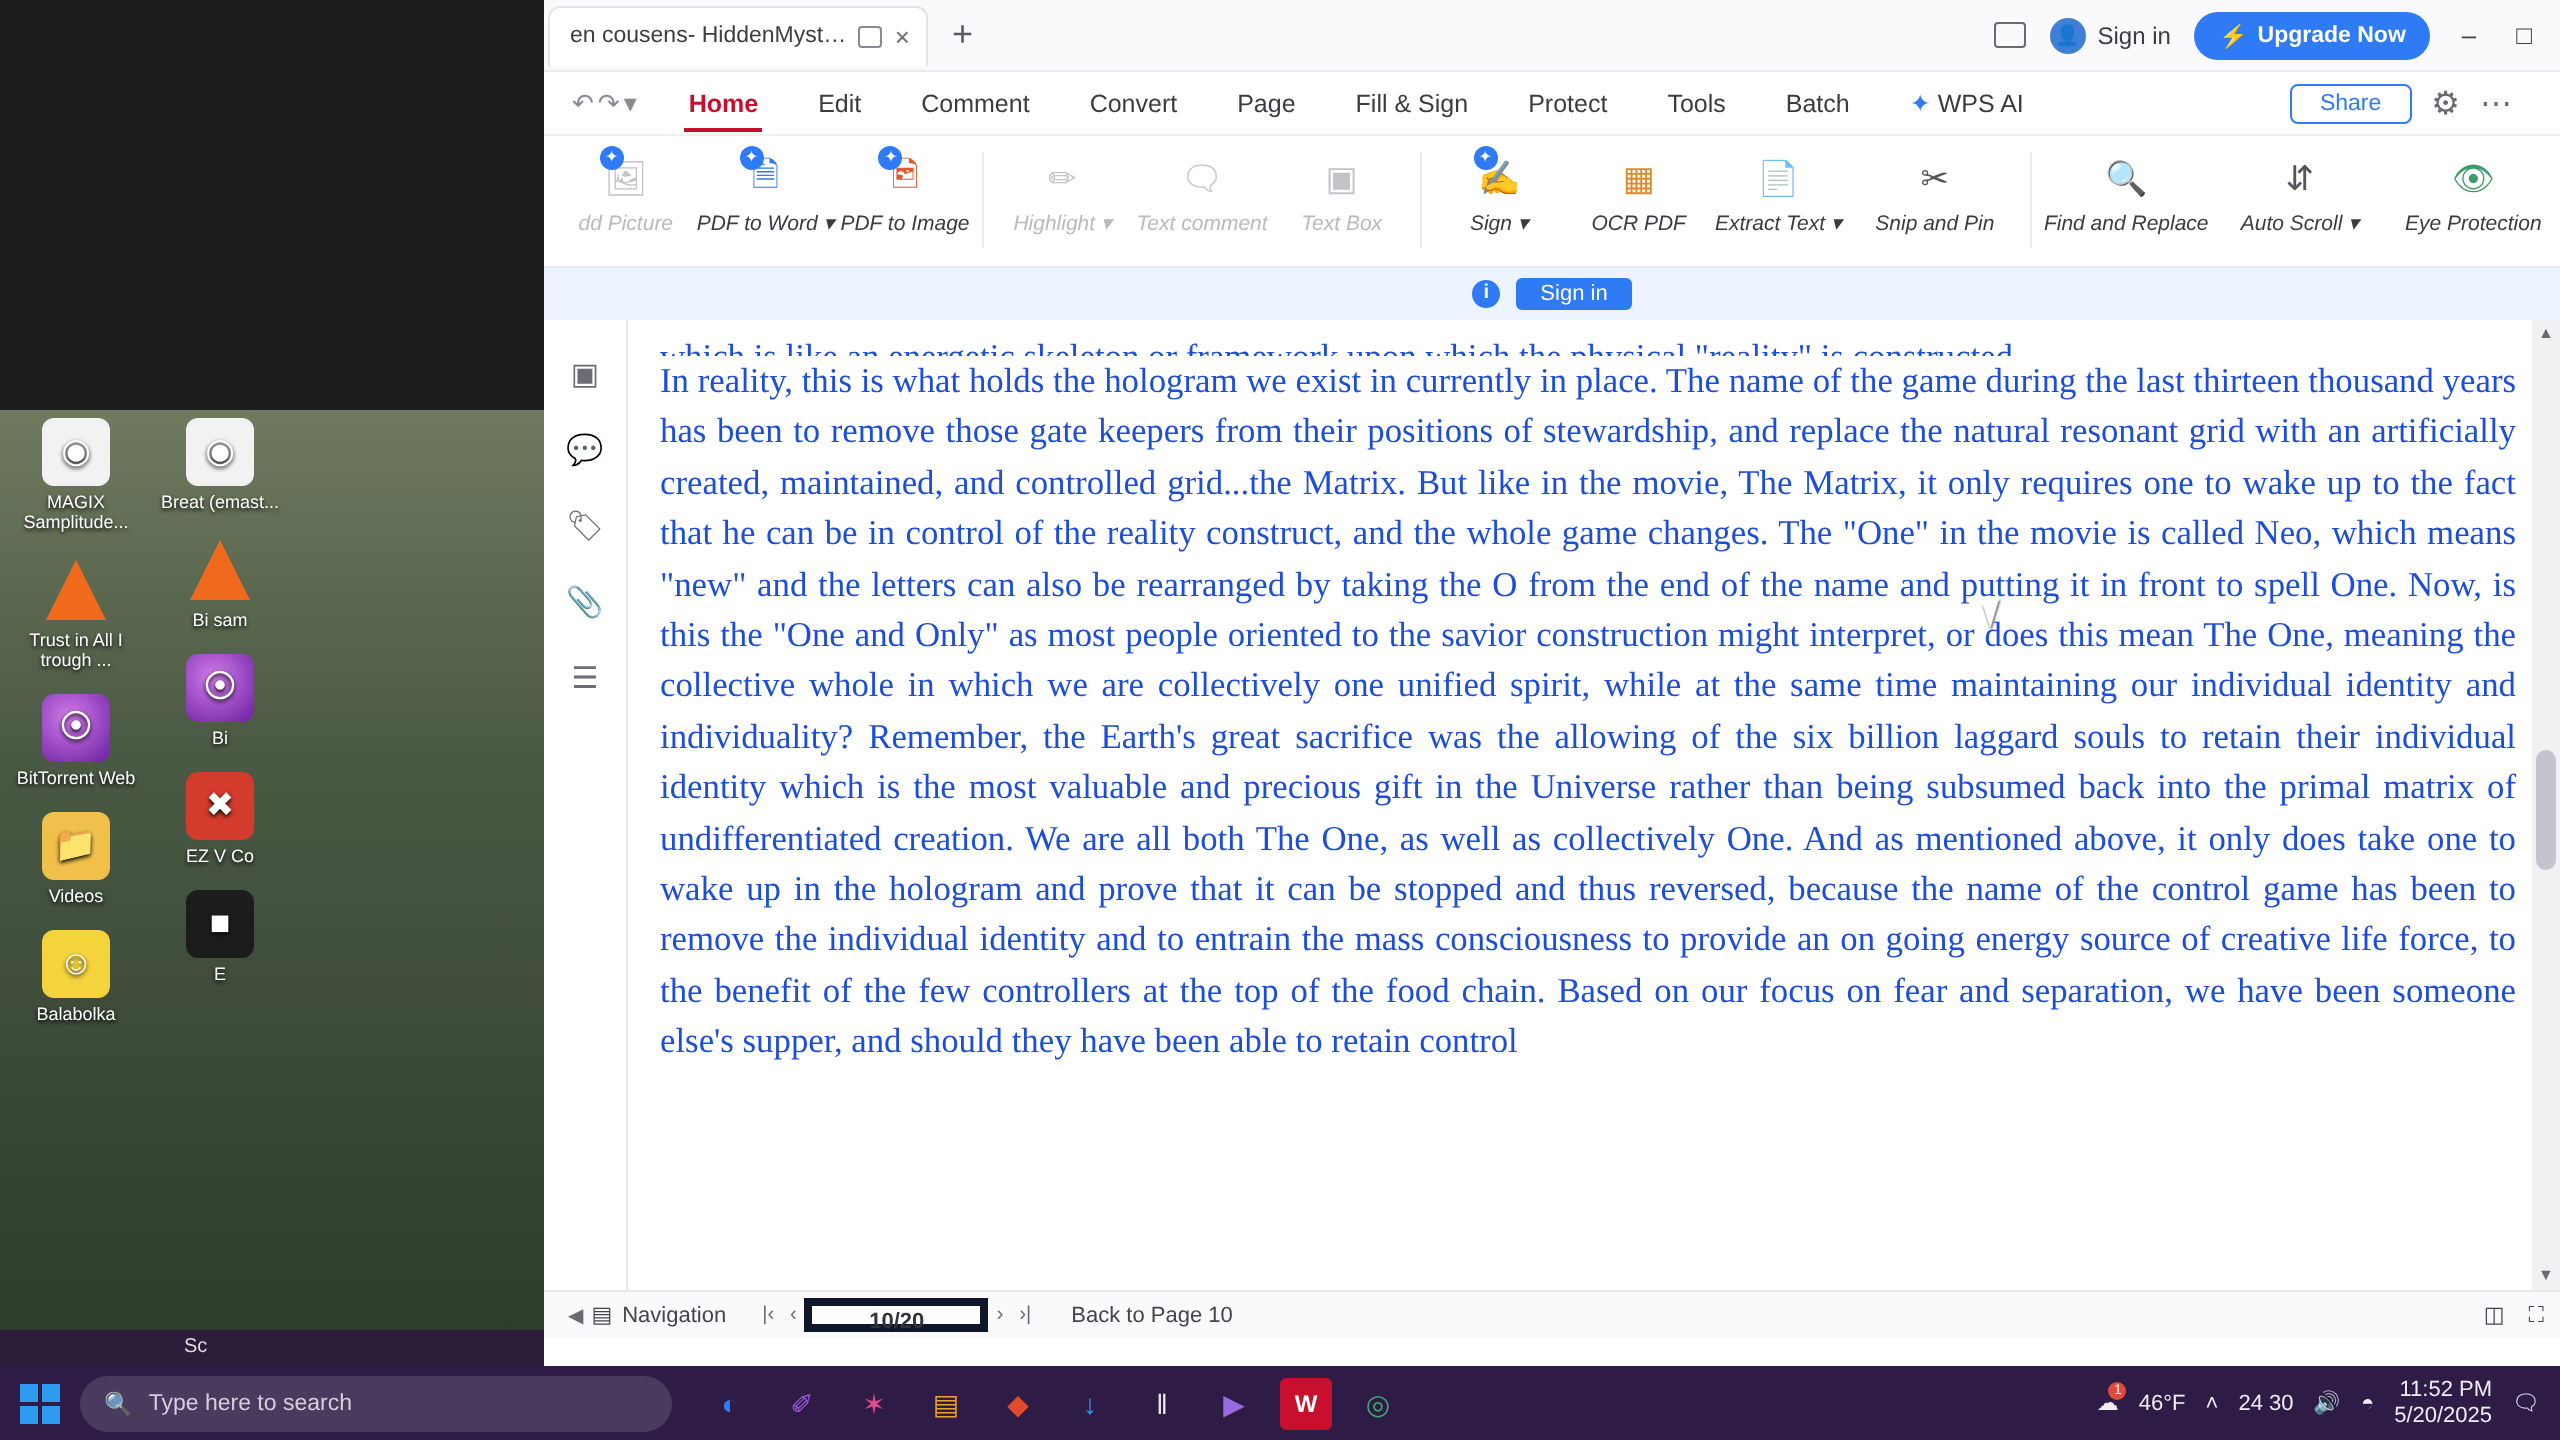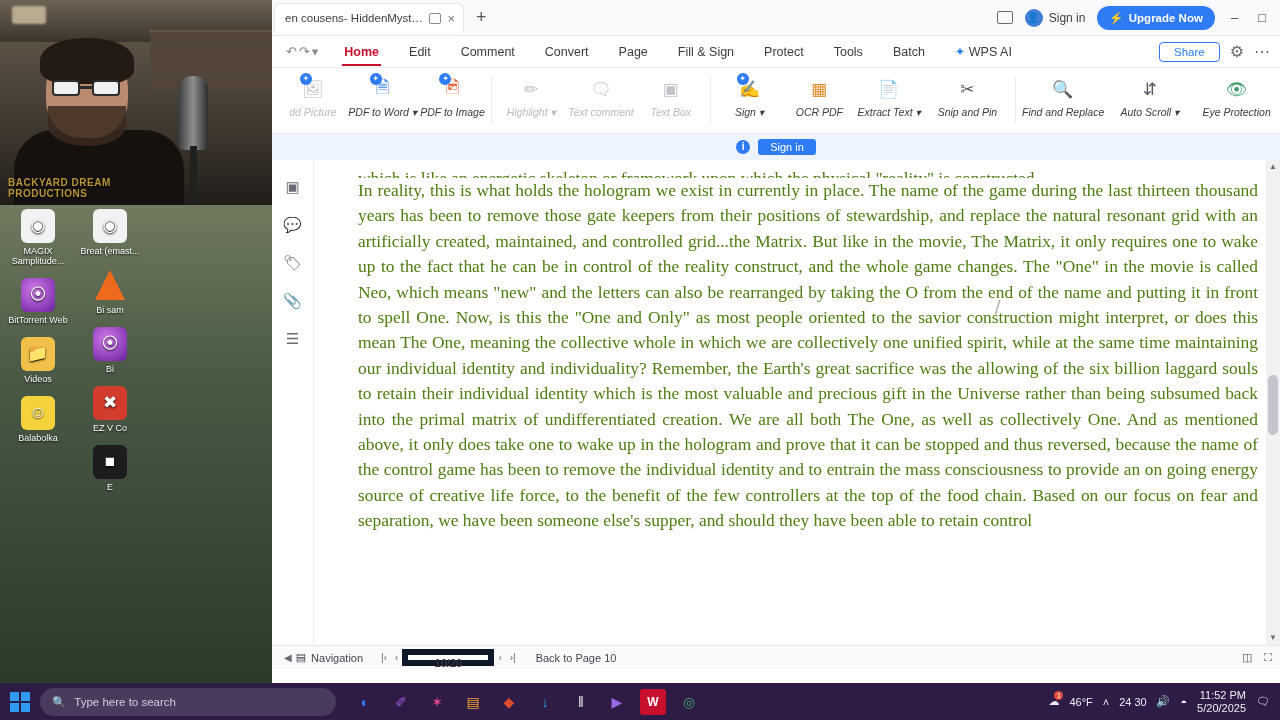--- a/index.html
+++ b/index.html
@@ -151,21 +151,21 @@
     padding-left: 14px; gap: 2px; border-bottom: 1px solid #f0eef3; position: relative;
   }
   .nav-btns { display: flex; gap: 2px; margin-right: 10px; color: #8a8a94; font-size: 13px; align-items: center; }
   .rtab { font-size: 12.5px; color: #3b3b42; padding: 6px 14px; position: relative; }
   .rtab.active { color: #c8102e; font-weight: bold; }
   .rtab.active::after {
     content: ''; position: absolute; left: 12px; right: 12px; bottom: -1px;
     height: 2px; background: #c8102e;
   }
   .rtab.ai { color: #3a3a44; }
-  .ribbon-right { margin-left: auto; display: flex; align-items: center; gap: 10px; padding-right: 10px; }
+  .ribbon-right { margin-left: auto; display: flex; align-items: center; gap: 10px; padding-right: 24px; }
   .share-btn {
     border: 1px solid #2f7bf6; color: #2f7bf6; font-size: 11.5px;
     padding: 3px 14px; border-radius: 4px; background: #fff;
   }
 
   
   .toolbar {
     height: 66px; background: #fff; display: flex; align-items: flex-start;
     padding: 4px 0 0 6px; border-bottom: 1px solid #ececf0; position: relative;
   }
@@ -212,22 +212,22 @@
     border-right: 1px solid #eaeaee;
   }
   .leftrail .ri { color: #6c6c74; font-size: 15px; }
   .page {
     position: relative; flex: 1; background: #fff; margin: 0 0 0 0;
     overflow: hidden;
   }
   .page-inner { padding: 6px 22px 0 16px; }
   .doc-text {
     font-family: "Liberation Serif", serif;
-    font-size: 17.4px; line-height: 25.4px; color: #4d7c0f;
-    text-align: justify; text-justify: inter-word; margin-left: 28px;
+    font-size: 17.4px; line-height: 25.4px; color: #1d4ed8;
+    text-align: justify; text-justify: inter-word;
   }
   .clip-top { height: 12px; overflow: hidden; }
   .scrollbar {
     position: absolute; right: 0; top: 0; width: 14px; height: 485px; background: #f1f1f4;
   }
   .sb-up, .sb-down {
     width: 14px; height: 14px; font-size: 8px; color: #6a6a72; text-align: center; line-height: 14px;
   }
   .sb-thumb {
     position: absolute; left: 2px; top: 215px; width: 10px; height: 60px;
@@ -240,21 +240,21 @@
     filter: drop-shadow(0.5px 1px 0.5px #333);
   }
 
   
   .statusbar {
     height: 24px; background: #fafafc; border-top: 1px solid #e7e7ec;
     display: flex; align-items: center; font-size: 11px; color: #44444c; padding: 0 8px;
   }
   .sb-item { display: flex; align-items: center; gap: 5px; margin-right: 14px; }
   .pagebox {
-    border: 6px solid #0f172a; background: #fff; width: 92px; height: 17px;
+    border: 4px solid #0f172a; background: #fff; width: 92px; height: 17px;
     text-align: center; font-size: 11px; line-height: 16px; color: #33333a; font-weight: bold;
   }
   .arw { color: #6a6a72; font-size: 10px; padding: 0 4px; }
   .status-right { margin-left: auto; display: flex; align-items: center; gap: 12px; }
 
   
   .taskbar {
     position: absolute; left: 0; bottom: 0; width: 1280px; height: 37px;
     background: #2e1c46; display: flex; align-items: center; z-index: 40;
   }
@@ -293,20 +293,26 @@
 
 <div class="screen">
 
   <div class="desktop">
     <div class="desk-col c1">
       <div class="dicon">
         <div class="glyph g-white">◉</div>
         <span>MAGIX Samplitude...</span>
       </div>
       <div class="dicon">
+        <div class="glyph g-cone">
+            <div class="cone"></div>
+          </div>
+        <span>Trust in All I trough ...</span>
+      </div>
+      <div class="dicon">
         <div class="glyph g-purple">⦿</div>
         <span>BitTorrent Web</span>
       </div>
       <div class="dicon">
         <div class="glyph g-folder">📁</div>
         <span>Videos</span>
       </div>
       <div class="dicon">
         <div class="glyph g-smile">☺</div>
         <span>Balabolka</span>
@@ -329,20 +335,21 @@
       </div>
       <div class="dicon">
         <div class="glyph g-red">✖</div>
         <span>EZ V Co</span>
       </div>
       <div class="dicon">
         <div class="glyph g-black">■</div>
         <span>E</span>
       </div>
     </div>
+    <div class="taskbar-mini">Sc</div>
   </div>
 
   <div class="app">
 
     <div class="titlebar">
       <div class="tab">
         <span class="t-label">en cousens- HiddenMysteries</span>
         <span class="t-box"></span>
         <span class="t-close">×</span>
       </div>
@@ -487,43 +494,20 @@
       <span class="arw">›</span>
       <span class="arw">›|</span>
       <span style="margin-left:16px">Back to Page 10</span>
       <div class="status-right">
         <span>◫</span>
         <span>⛶</span>
       </div>
     </div>
   </div>
 
-  <div class="webcam">
-    <div class="ceiling"></div>
-    <div class="lamp"></div>
-    <div class="wall"></div>
-    <div class="shelf"></div>
-    <div class="person">
-      <div class="body"></div>
-      <div class="head"></div>
-      <div class="beard"></div>
-      <div class="hair"></div>
-      <div class="glasses">
-        <div class="lens l"></div>
-          <div class="bridge"></div>
-          <div class="lens r"></div>
-      </div>
-    </div>
-    <div class="mic"></div>
-    <div class="micstand"></div>
-    <div class="logo">
-      <div>BACKYARD DREAM</div>
-      <div>PRODUCTIONS</div>
-    </div>
-  </div>
 
   <div class="taskbar">
     <div class="tb-start">
       <span class="win-logo">
           <i></i>
           <i></i>
           <i></i>
           <i></i>
         </span>
     </div>

